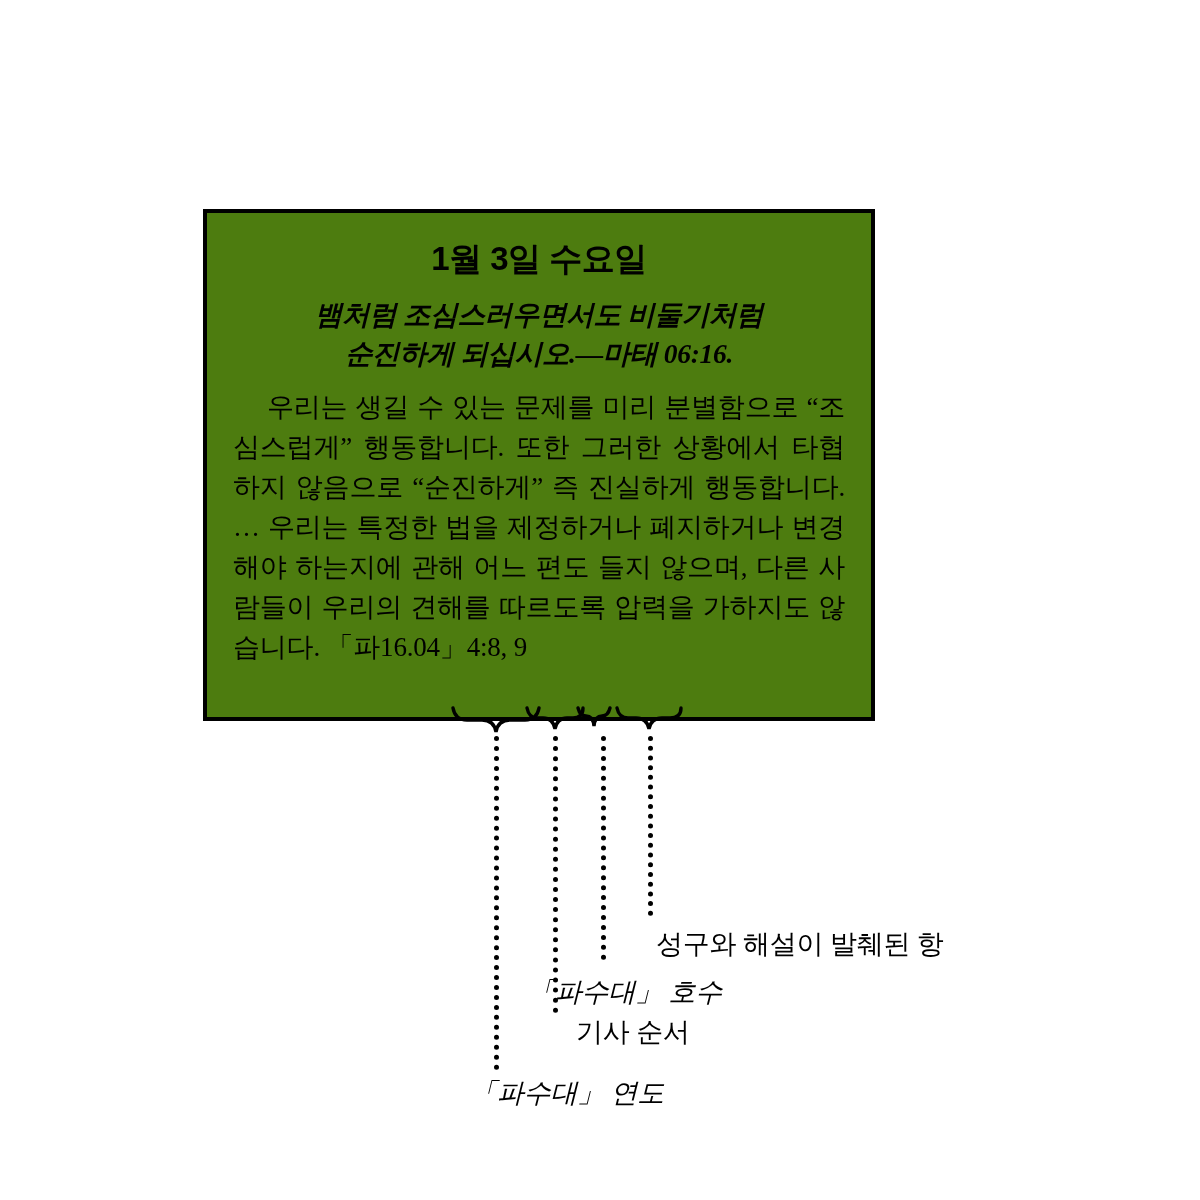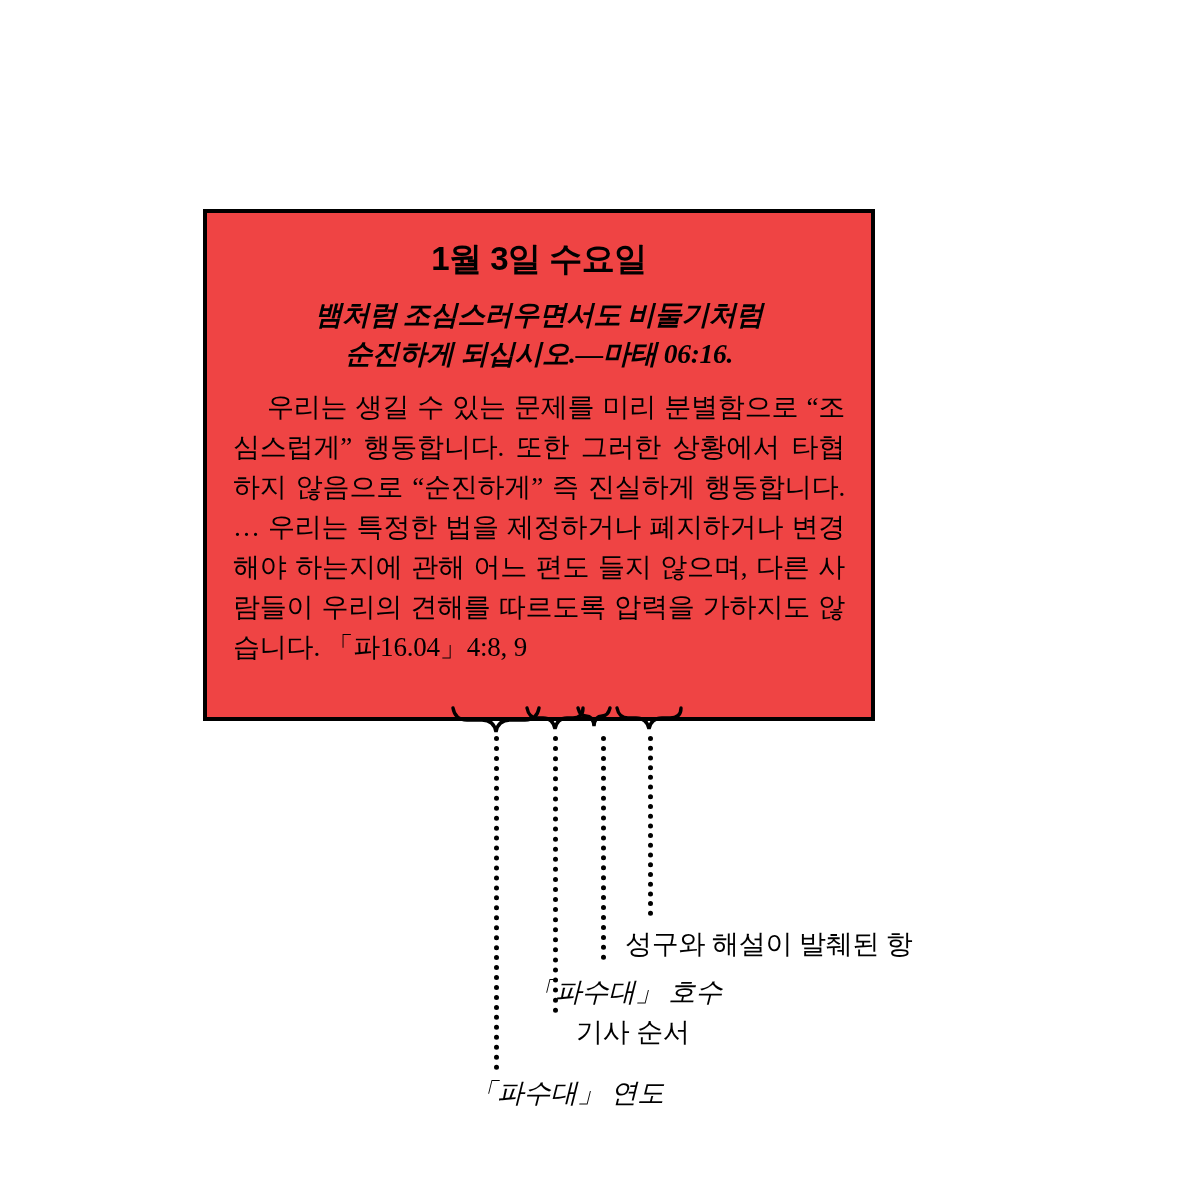--- a/index.html
+++ b/index.html
@@ -18,21 +18,21 @@
 
   
   .card {
     position: absolute;
     left: 203px;
     top: 209px;
     width: 672px;
     height: 512px;
     border: 4px solid #000000;
     box-sizing: border-box;
-    background: #ef4444;
+    background: #4d7c0f;
   }
 
   .card-inner {
     padding: 20px 26px 0 26px;
   }
 
   .date-heading {
     text-align: center;
     font-weight: bold;
     font-size: 33px;
@@ -118,19 +118,19 @@
   <path d="M 578 708 q 2 8 8 8 q 7 0 8 10 q 1 -10 8 -10 q 6 0 8 -8" fill="none" stroke="#000" stroke-width="3.4" stroke-linecap="round"></path>
 
   <path d="M 617 708 q 2 10 11 10 h 8 q 11 0 13 11 q 2 -11 13 -11 h 8 q 11 0 11 -10" fill="none" stroke="#000" stroke-width="3.4" stroke-linecap="round"></path>
 </svg>
 
 <div class="leader" style="left:494px; top:736px; height:334px;"></div>
 <div class="leader" style="left:553px; top:736px; height:277px;"></div>
 <div class="leader" style="left:601px; top:736px; height:224px;"></div>
 <div class="leader" style="left:648px; top:736px; height:180px;"></div>
 
-<div class="legend-label" style="left:625px; top:928px;">성구와 해설이 발췌된 항</div>
+<div class="legend-label" style="left:656px; top:928px;">성구와 해설이 발췌된 항</div>
 
 <div class="legend-label" style="left:576px; top:980px;margin-top:36px;">기사 순서</div>
 
 <div class="legend-label" style="left:528px; top:976px;font-style:italic;">「파수대」 호수</div>
 
 <div class="legend-label" style="left:470px; top:1077px;font-style:italic;">「파수대」 연도</div>
 
 </body></html>

